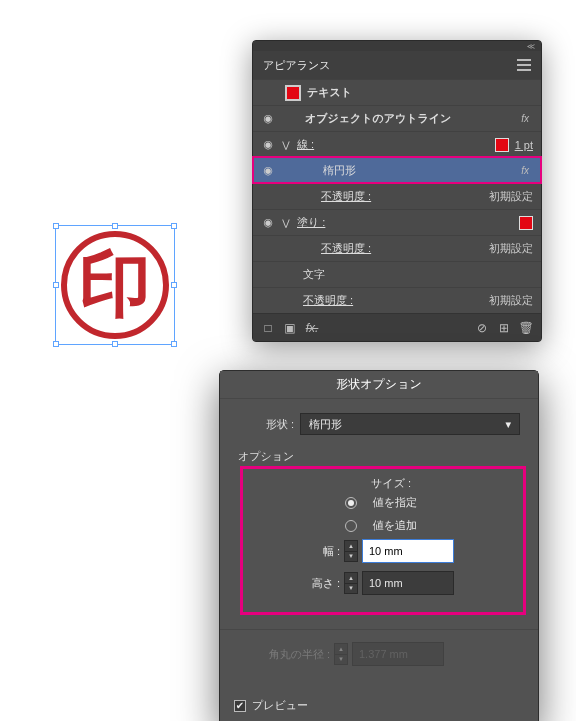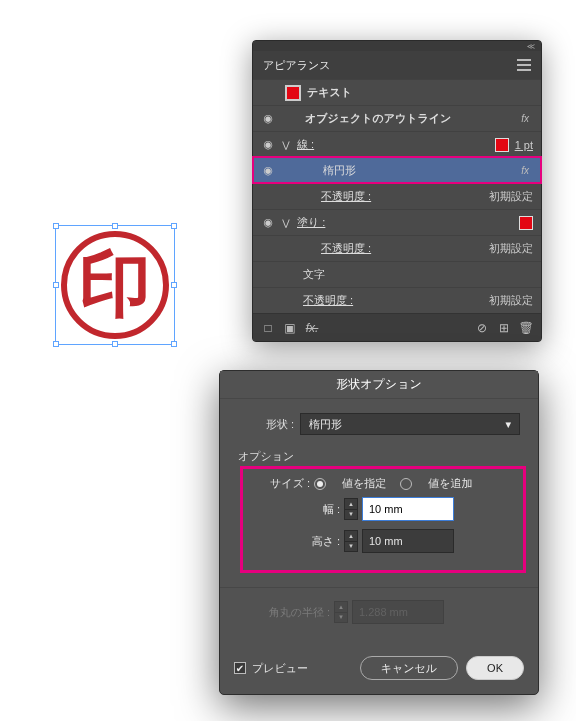--- a/index.html
+++ b/index.html
@@ -111,21 +111,21 @@
   .dialog-body { padding:14px 18px 4px 18px; }
   .dlg-row { display:flex; align-items:center; margin-bottom:14px; gap:6px; }
   .dlg-row .lab { text-align:right; color:#ddd; }
   .selectbox {
     flex:1; height:22px; background:#3c3c3c; border:1px solid #2b2b2b;
     display:flex; align-items:center; justify-content:space-between; padding:0 8px;
     color:#eee; font-size:11px;
   }
   .section-label { color:#ddd; margin-bottom:8px; display:block; }
   .opt-block { padding:0 0 12px 8px; }
-  .radio-row { display:flex; align-items:center; gap:4px; margin-bottom:6px; margin-left:2px; }
+  .radio-row { display:flex; align-items:center; gap:4px; margin-bottom:6px; margin-left:2px;flex-direction:column; }
   .radio-row .pair { display:flex; align-items:center; gap:16px; }
   .radio { width:12px;height:12px;border:1px solid #bbb;border-radius:50%;position:relative; display:inline-block;}
   .radio.on::after { content:""; position:absolute; inset:2px; background:#eee; border-radius:50%; }
   .num-row { display:flex; align-items:center; gap:4px; margin:2px 0 8px 0; }
   .num-row .nlab { width:92px; text-align:right; }
   .spin { display:flex; flex-direction:column; background:#3c3c3c; border:1px solid #2a2a2a; width:14px; height:22px; }
   .spin div { flex:1; display:flex; align-items:center; justify-content:center; font-size:7px; color:#ccc; border-bottom:1px solid #2a2a2a; }
   .spin div:last-child{border-bottom:none;}
   .numbox { height:24px; width:92px; background:#3c3c3c; border:1px solid #2a2a2a; padding:0 6px; display:flex; align-items:center;}
   .numbox.active { background:#fff; color:#000; border:1px solid #3c7dd9; }
@@ -286,28 +286,24 @@
       </div>
     </div>
     <div class="divider"></div>
     <div class="num-row disabled">
       <span class="nlab" style="width:92px">角丸の半径 :</span>
       <div class="spin" style="opacity:.4">
           <div>▴</div>
           <div>▾</div>
         </div>
       <div class="numbox" style="opacity:.4">
-          <span>1.288 mm</span>
+          <span>1.377 mm</span>
         </div>
     </div>
     <div style="height:10px"></div>
   </div>
   <div class="dialog-footer">
     <span style="display:flex;align-items:center;gap:6px">
       <span class="checkbox">✔</span>
       <span>プレビュー</span>
     </span>
-    <span style="display:flex;gap:8px">
-      <span class="btn">キャンセル</span>
-      <span class="btn primary">OK</span>
-    </span>
   </div>
 </div>
 
 </body></html>

